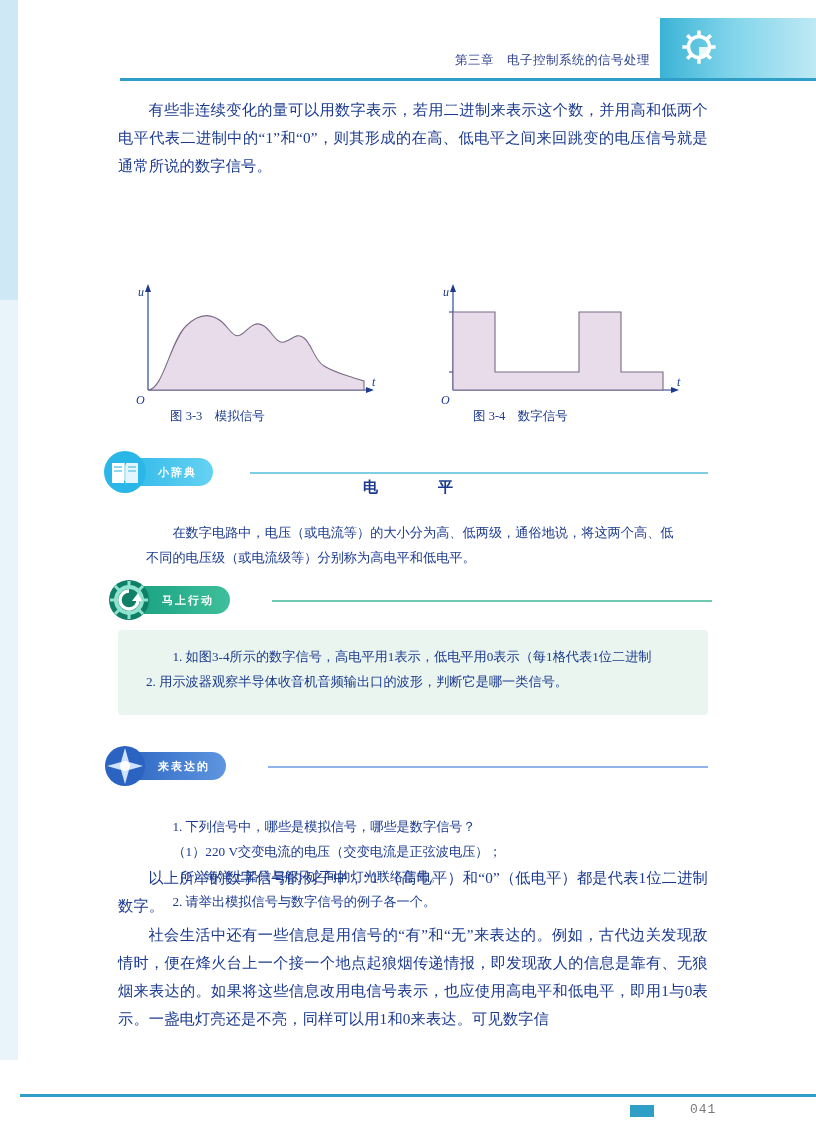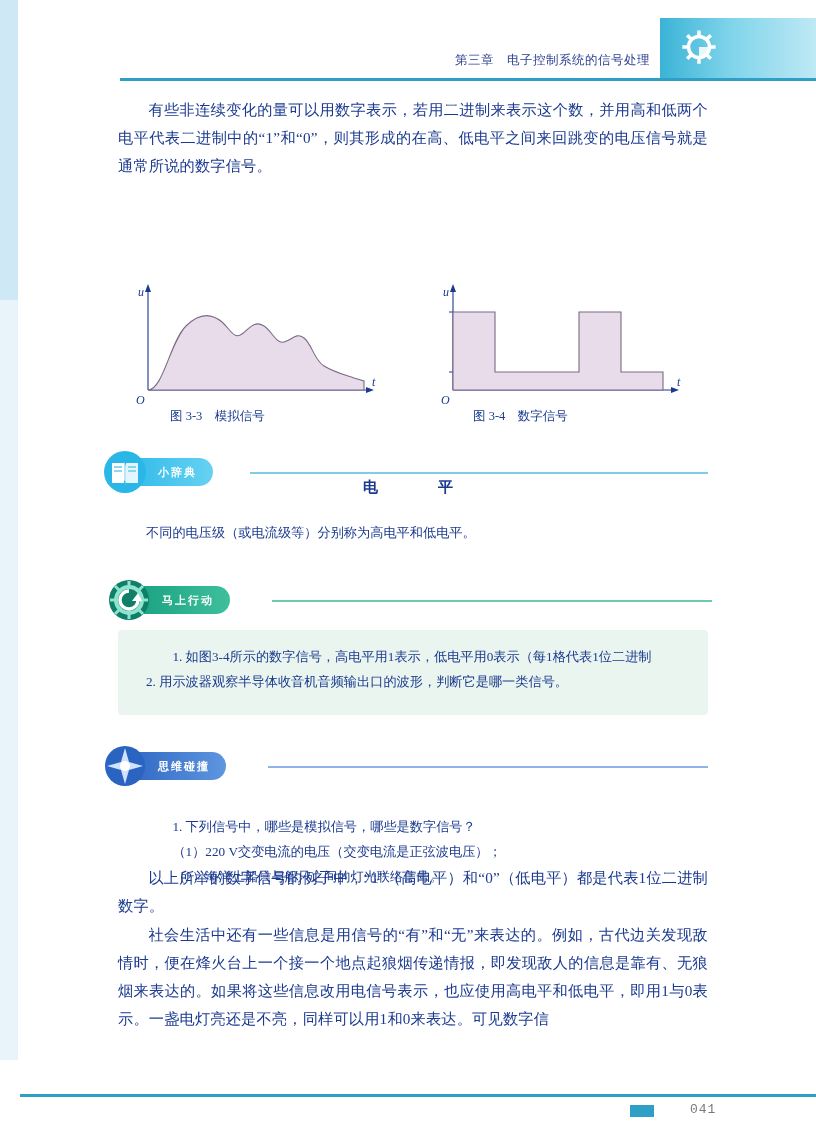--- a/index.html
+++ b/index.html
@@ -290,20 +290,21 @@
       <path d="M24 14 h12 v20 h-12 z" fill="#e3f6ff"></path>
       <path d="M22 13 q2 3 2 5 v18 q0-3 -2-5 z" fill="#b9e7fa"></path>
       <path d="M12 18 h8 M12 22 h8 M26 18 h8 M26 22 h8" stroke="#6cc9ea" stroke-width="1.4"></path>
     </svg>
     <span>小辞典</span>
   </div>
   <div class="badge-line" style="left:132px; width:458px;"></div>
 </div>
 <div class="dict-title">电　　平</div>
 <div class="dict-body">
+  <p>在数字电路中，电压（或电流等）的大小分为高、低两级，通俗地说，将这两个高、低</p>
   <p class="cont">不同的电压级（或电流级等）分别称为高电平和低电平。</p>
 </div>
 
 <div class="badge-row" style="left:122px; top:586px;">
   <div class="badge badge-act">
     <svg class="badge-icon" viewBox="0 0 46 46">
       <circle cx="23" cy="23" r="20" fill="#0f7f68"></circle>
       <circle cx="23" cy="23" r="13" fill="none" stroke="#8fe3cf" stroke-width="4"></circle>
       <g stroke="#8fe3cf" stroke-width="3">
         <path d="M23 4 v6 M23 36 v6 M4 23 h6 M36 23 h6 M9 9 l4 4 M33 33 l4 4 M33 13 l4-4 M13 33 l-4 4"></path>
@@ -321,26 +322,27 @@
   <p class="cont">2. 用示波器观察半导体收音机音频输出口的波形，判断它是哪一类信号。</p>
 </div>
 
 <div class="badge-row" style="left:118px; top:752px;">
   <div class="badge badge-think">
     <svg class="badge-icon" viewBox="0 0 46 46">
       <circle cx="23" cy="23" r="20" fill="#2a63c0"></circle>
       <path d="M23 5 L27 19 L41 23 L27 27 L23 41 L19 27 L5 23 L19 19 Z" fill="#cfe2ff"></path>
       <circle cx="23" cy="23" r="5" fill="#ffffff"></circle>
     </svg>
-    <span>思维碰撞</span>
+    <span>来表达的</span>
   </div>
   <div class="badge-line blue" style="left:150px; width:440px;"></div>
 </div>
 <div class="think-body">
   <p>1. 下列信号中，哪些是模拟信号，哪些是数字信号？</p>
   <p>（1）220 V交变电流的电压（交变电流是正弦波电压）；</p>
   <p>（2）海洋上船只与船只之间的灯光联络信号。</p>
+  <p>2. 请举出模拟信号与数字信号的例子各一个。</p>
 </div>
 
 <div class="tail">
   <p class="para">以上所举的数字信号的例子中，“1”（高电平）和“0”（低电平）都是代表1位二进制数字。</p>
   <p class="para">社会生活中还有一些信息是用信号的“有”和“无”来表达的。例如，古代边关发现敌情时，便在烽火台上一个接一个地点起狼烟传递情报，即发现敌人的信息是靠有、无狼烟来表达的。如果将这些信息改用电信号表示，也应使用高电平和低电平，即用1与0表示。一盏电灯亮还是不亮，同样可以用1和0来表达。可见数字信</p>
 </div>
 
 </body></html>

